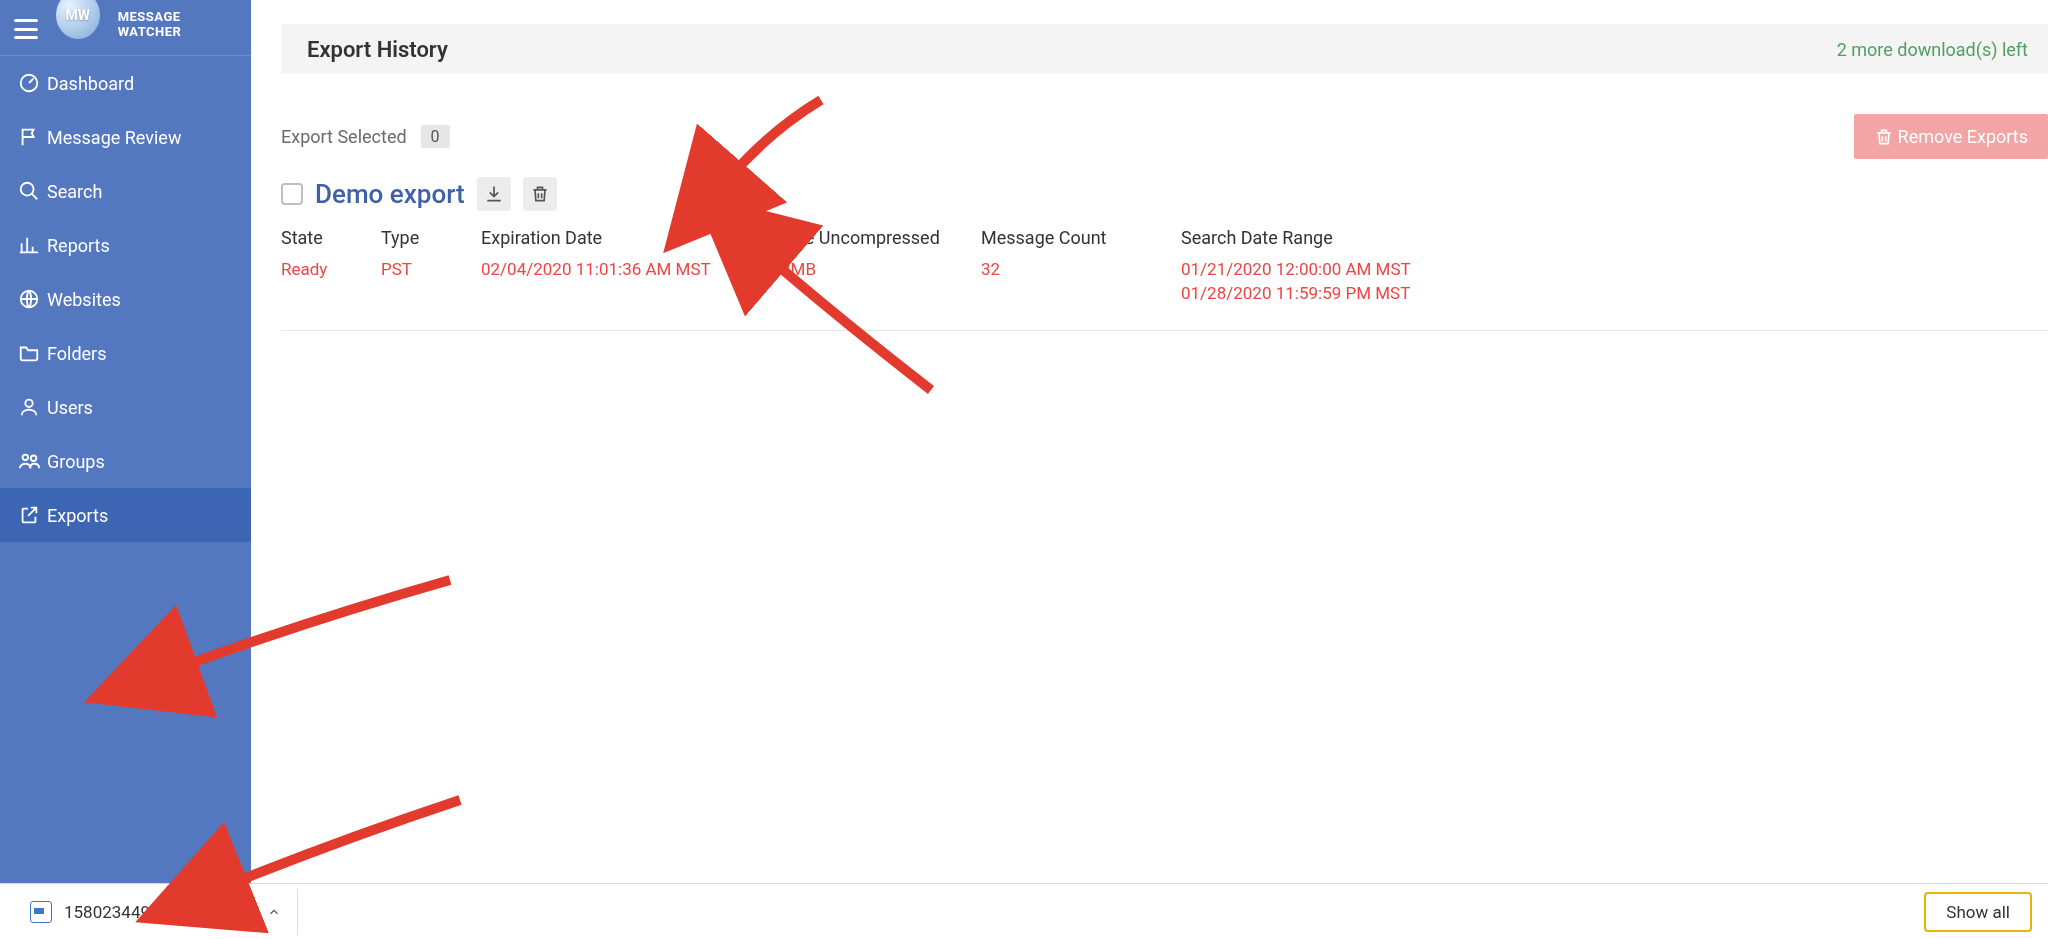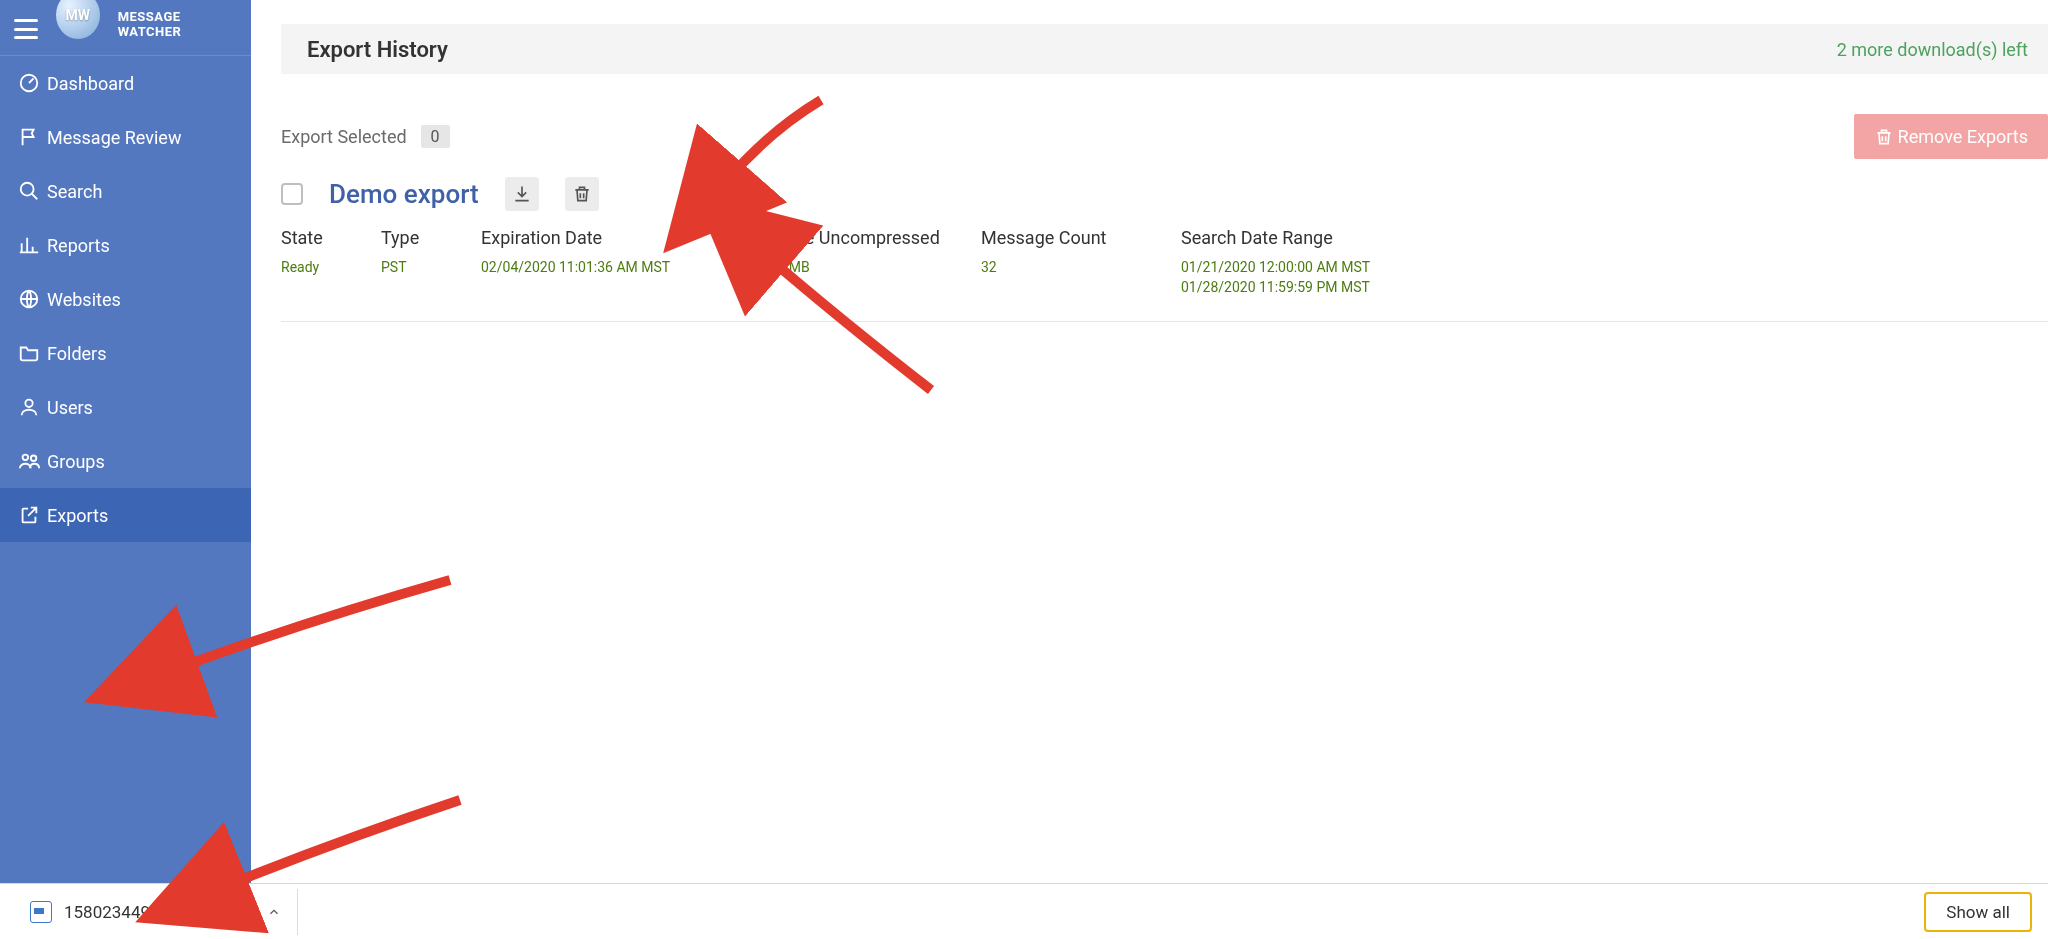--- a/index.html
+++ b/index.html
@@ -61,41 +61,41 @@
     padding:12px 20px;
     font-size:18px;
     display:flex;
     align-items:center;
     gap:4px;
     cursor:pointer;
     border-radius:2px;
   }
 
   .export-row-head {
-    display:flex; align-items:center; gap:26px; margin:18px 0 16px 30px;
+    display:flex; align-items:center; gap:12px; margin:18px 0 16px 30px;
   }
   .checkbox { width:22px; height:22px; border:2px solid #bfbfbf; border-radius:4px; background:#fff; }
   .export-name { color:#4061a8; font-size:26px; font-weight:500; }
   .icon-btn {
     width:34px; height:34px; background:#ececec; display:flex; align-items:center; justify-content:center; cursor:pointer; border-radius:3px;
   }
   .icon-btn svg { stroke:#555; }
 
   .details {
     display:grid;
     grid-template-columns: 100px 100px 300px 200px 200px auto;
     column-gap: 0;
     margin: 0 0 0 30px;
     padding-right:30px;
     padding-bottom:24px;
     border-bottom:1px solid #e5e5e5;
   }
   .details .col { padding-right:20px; }
   .details .label { color:#333; font-size:18px; margin-bottom:10px; }
-  .details .value { color:#4d7c0f; font-size:14px; line-height:1.4; }
+  .details .value { color:#ef4444; font-size:17px; line-height:1.4; }
 
   
   .download-bar {
     height:56px;
     border-top:1px solid #d8d8d8;
     display:flex;
     align-items:center;
     justify-content:space-between;
     padding:0 16px;
     background:#fff;

